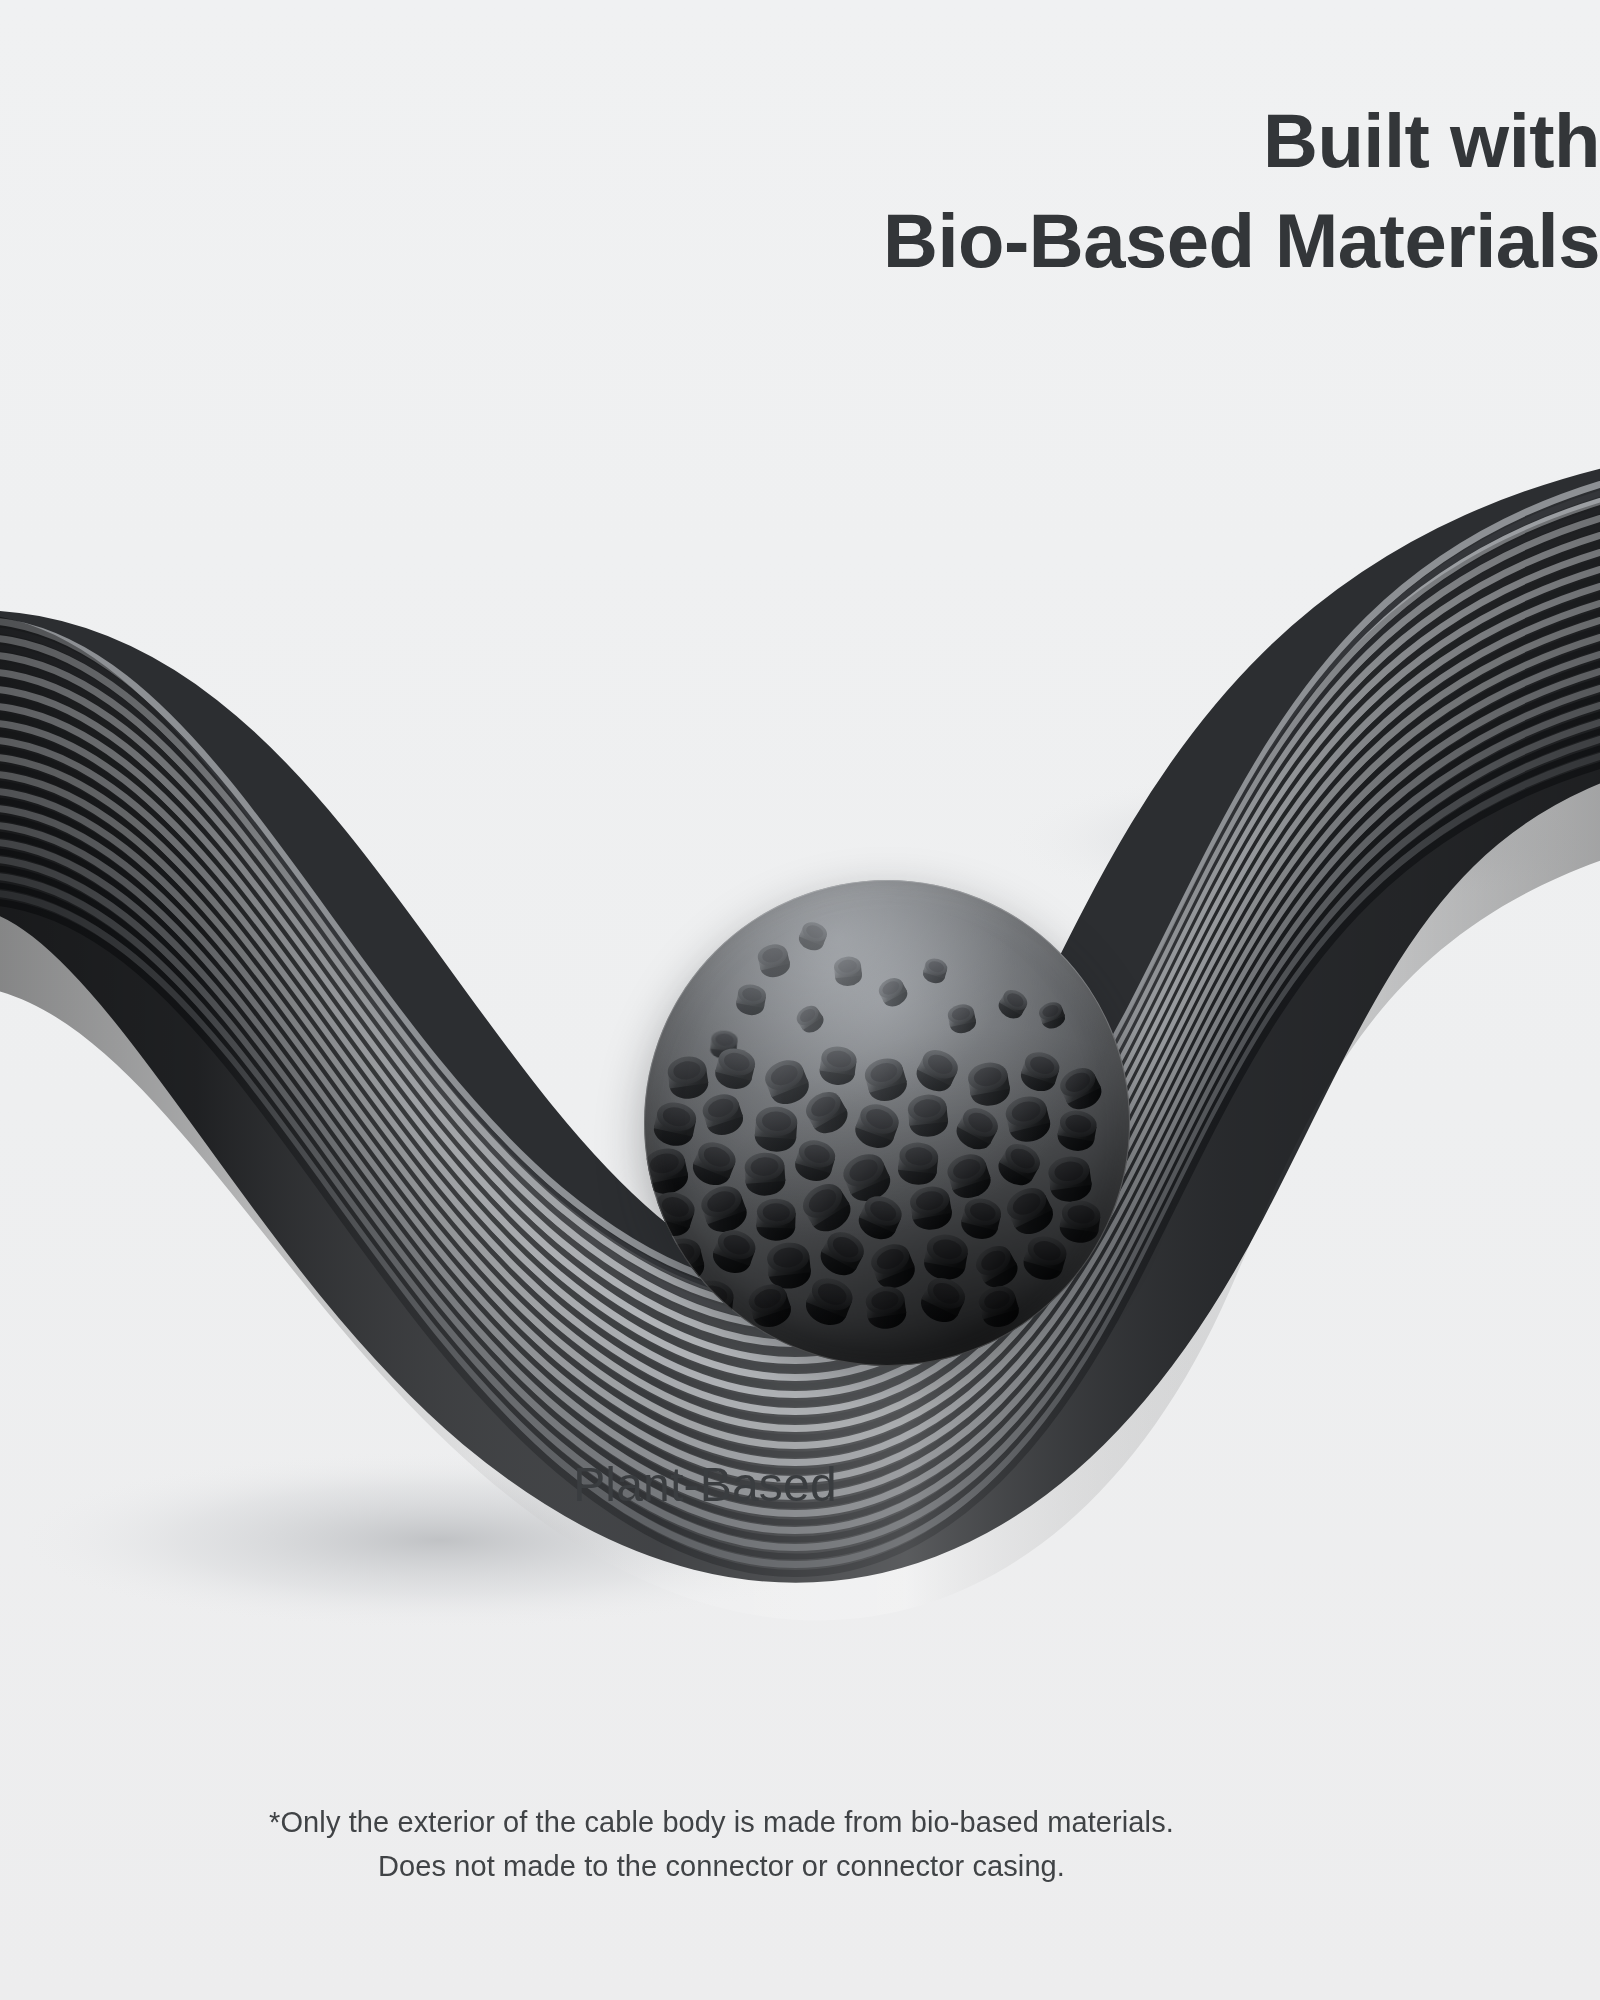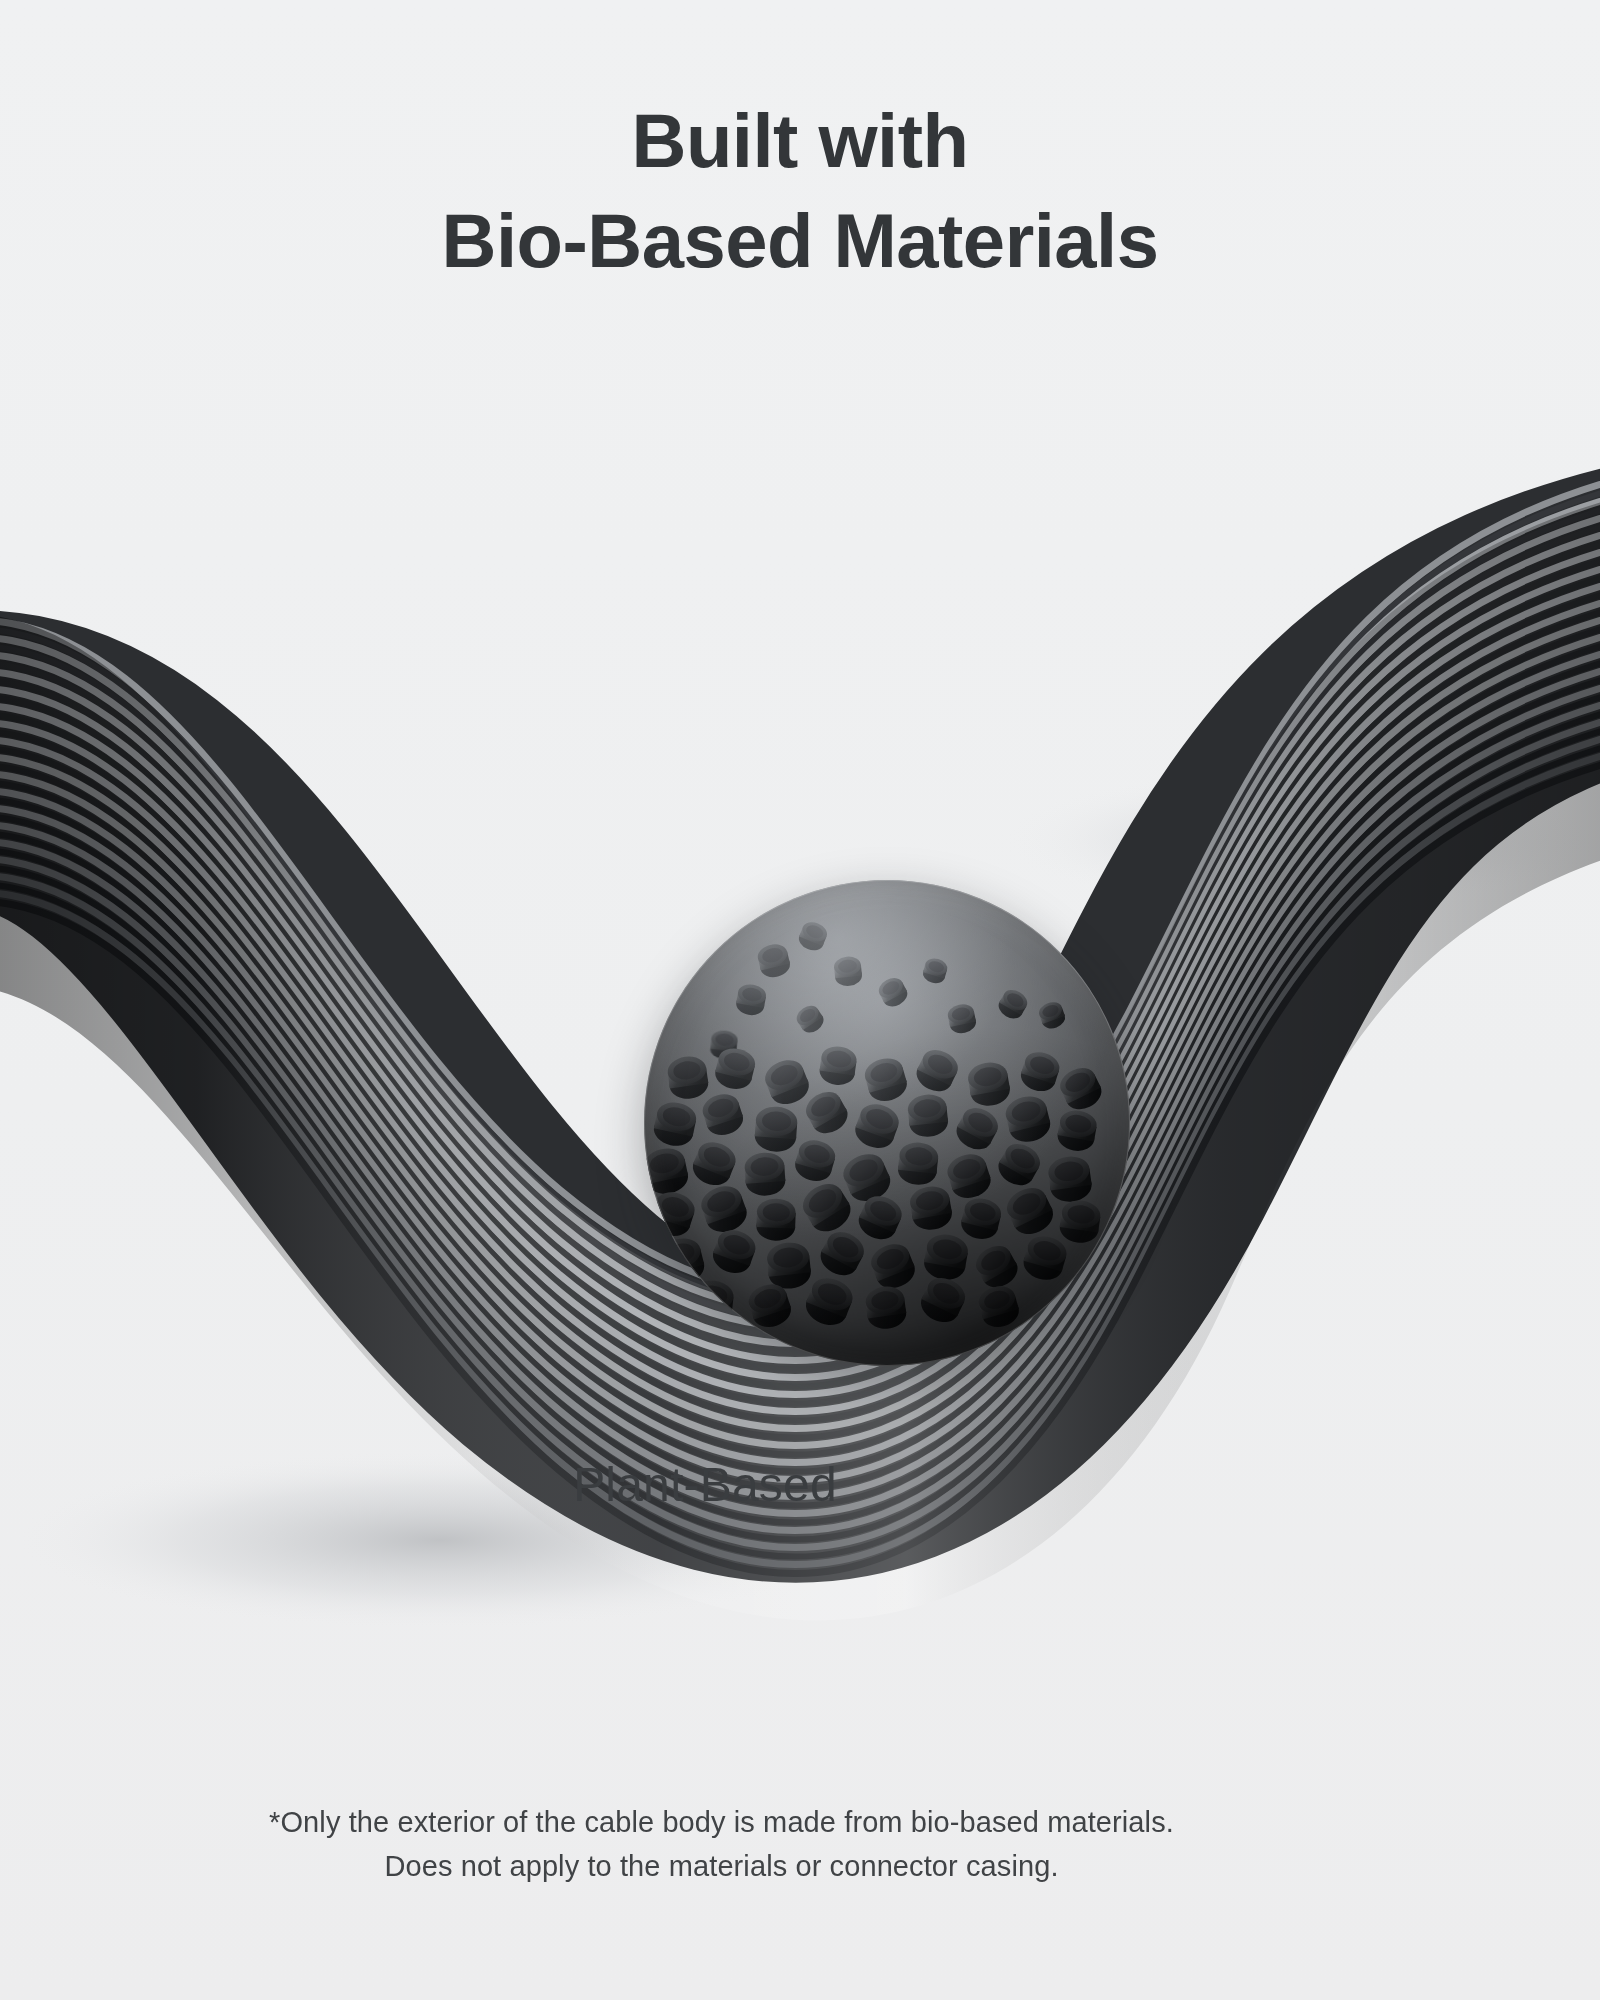--- a/index.html
+++ b/index.html
@@ -20,21 +20,21 @@
     background: linear-gradient(180deg, #f0f1f2 0%, #eeeff0 55%, #ededee 100%);
     overflow: hidden;
   }
 
   
   .headline {
     position: absolute;
     top: 96px;
     left: 0;
     width: 1600px;
-    text-align: center;
+    text-align: right;
     color: #333639;
     font-weight: bold;
     letter-spacing: -0.5px;
     line-height: 1.18;
     z-index: 40;
   }
   .headline .line1 {
     display: block;
     font-size: 76px;
   }
@@ -346,16 +346,16 @@
     <div class="fog"></div>
     <div class="rim"></div>
   </div>
 
   <div class="caption">
     <span>Plant-Based</span>
   </div>
 
   <div class="footnote">
     <span>*Only the exterior of the cable body is made from bio-based materials.</span>
-    <span>Does not apply to the materials or connector casing.</span>
+    <span>Does not made to the connector or connector casing.</span>
   </div>
 
 </div>
 
 </body></html>

